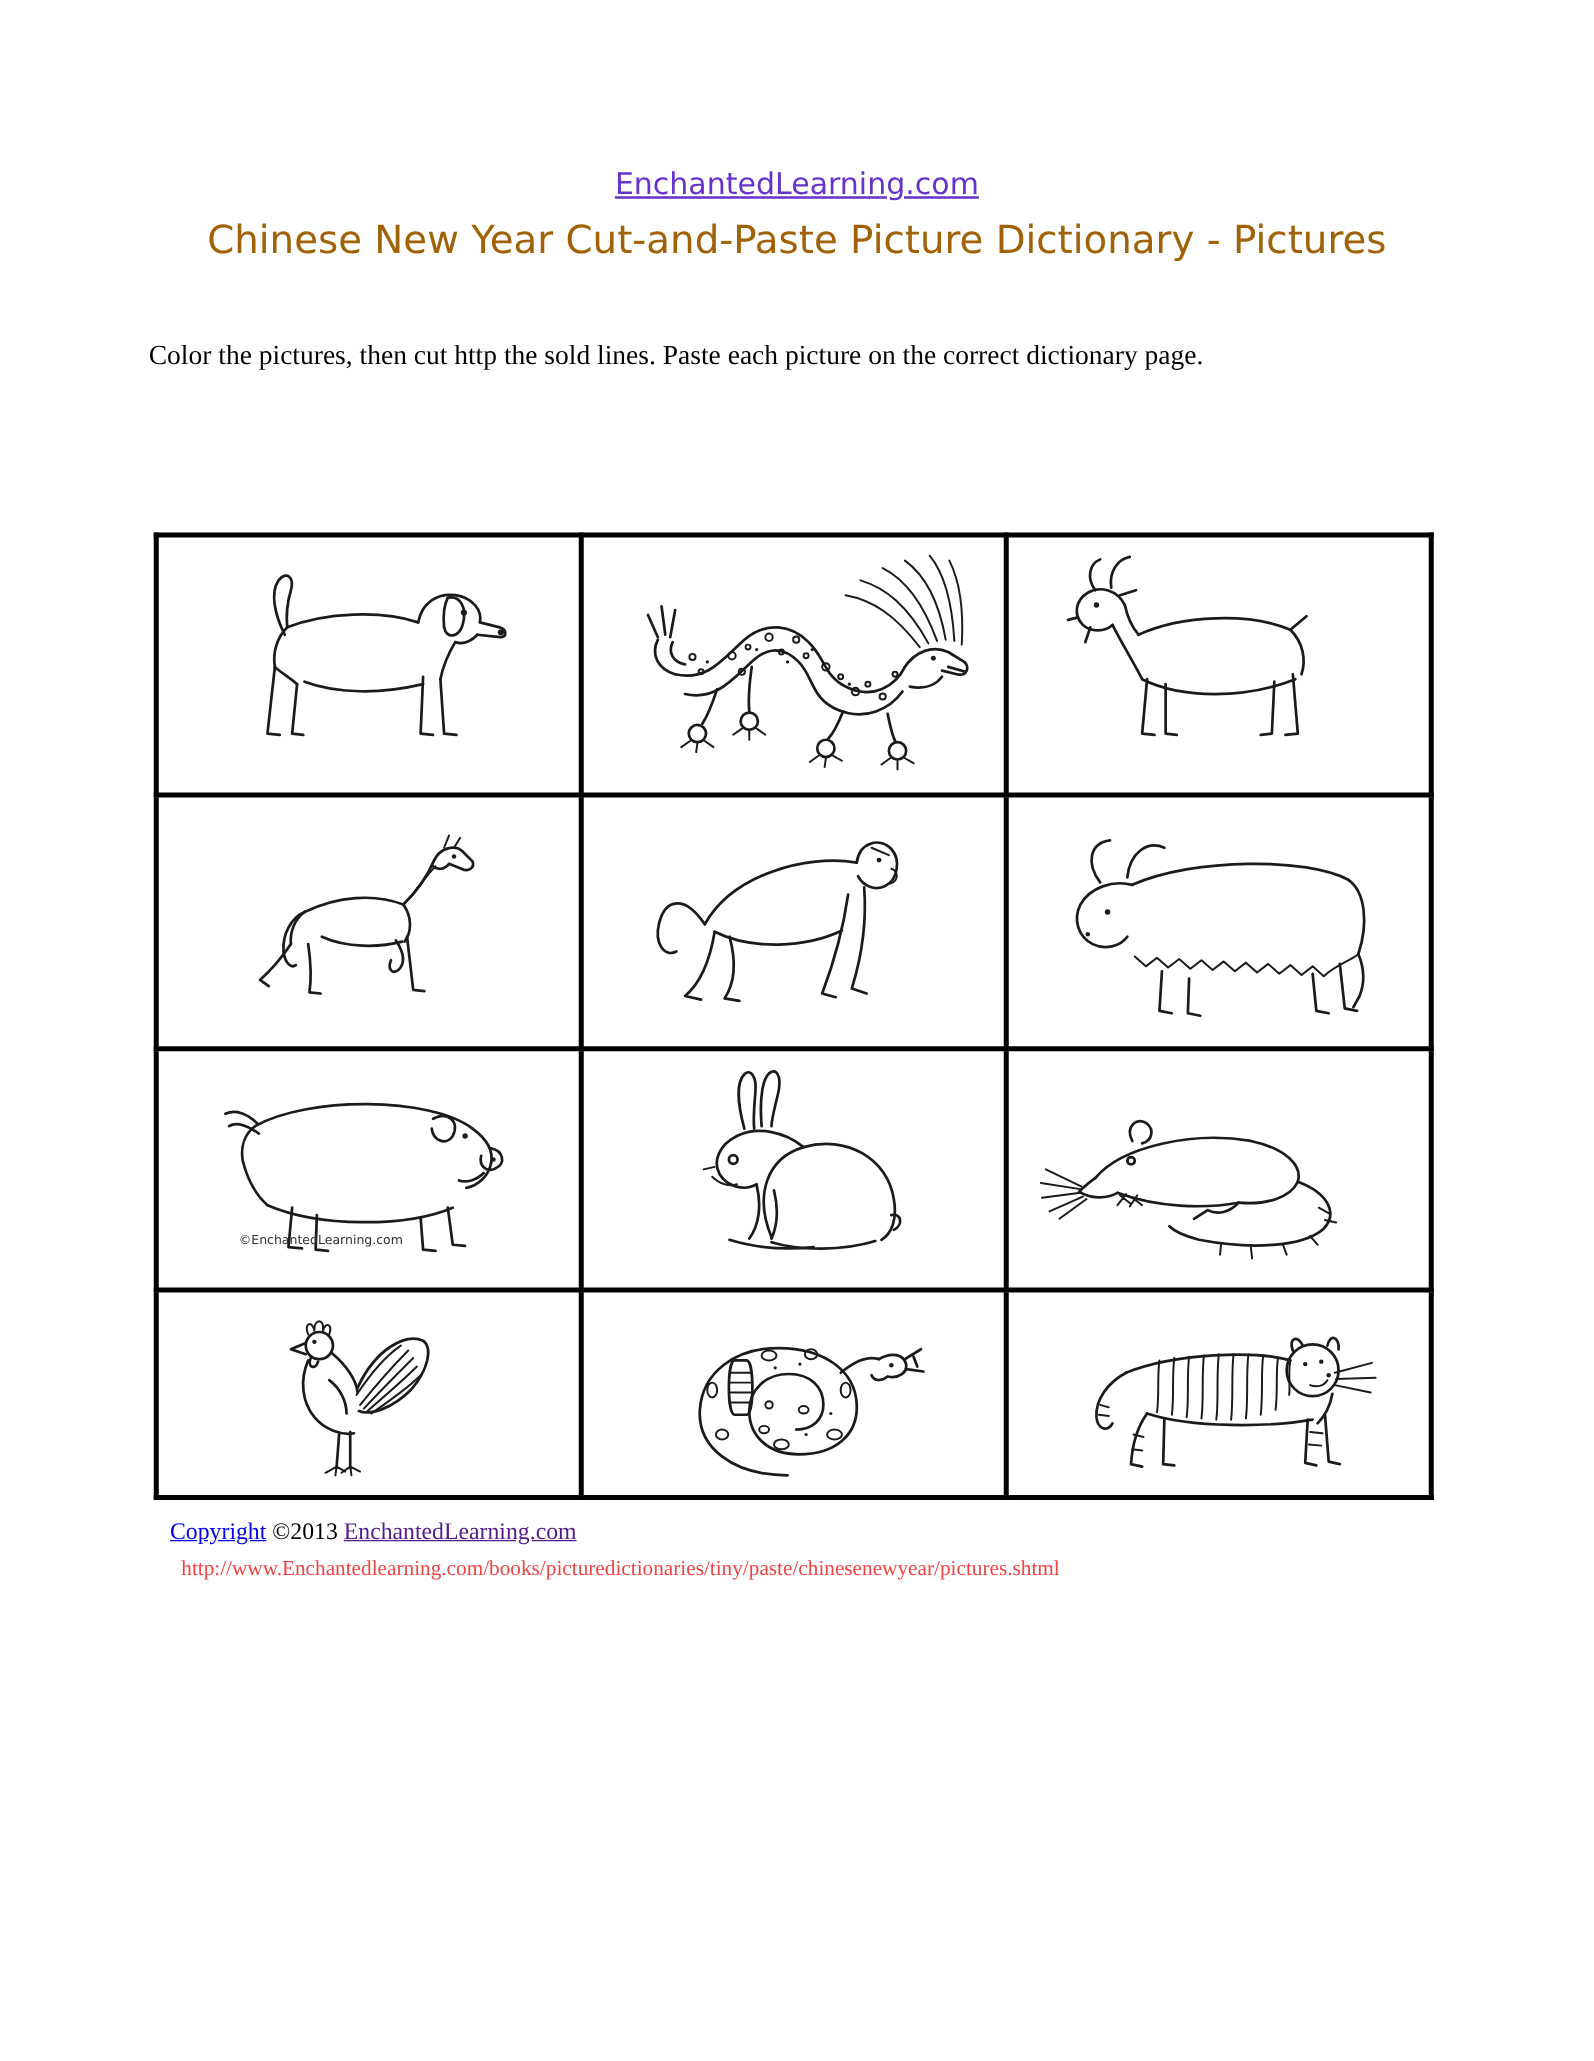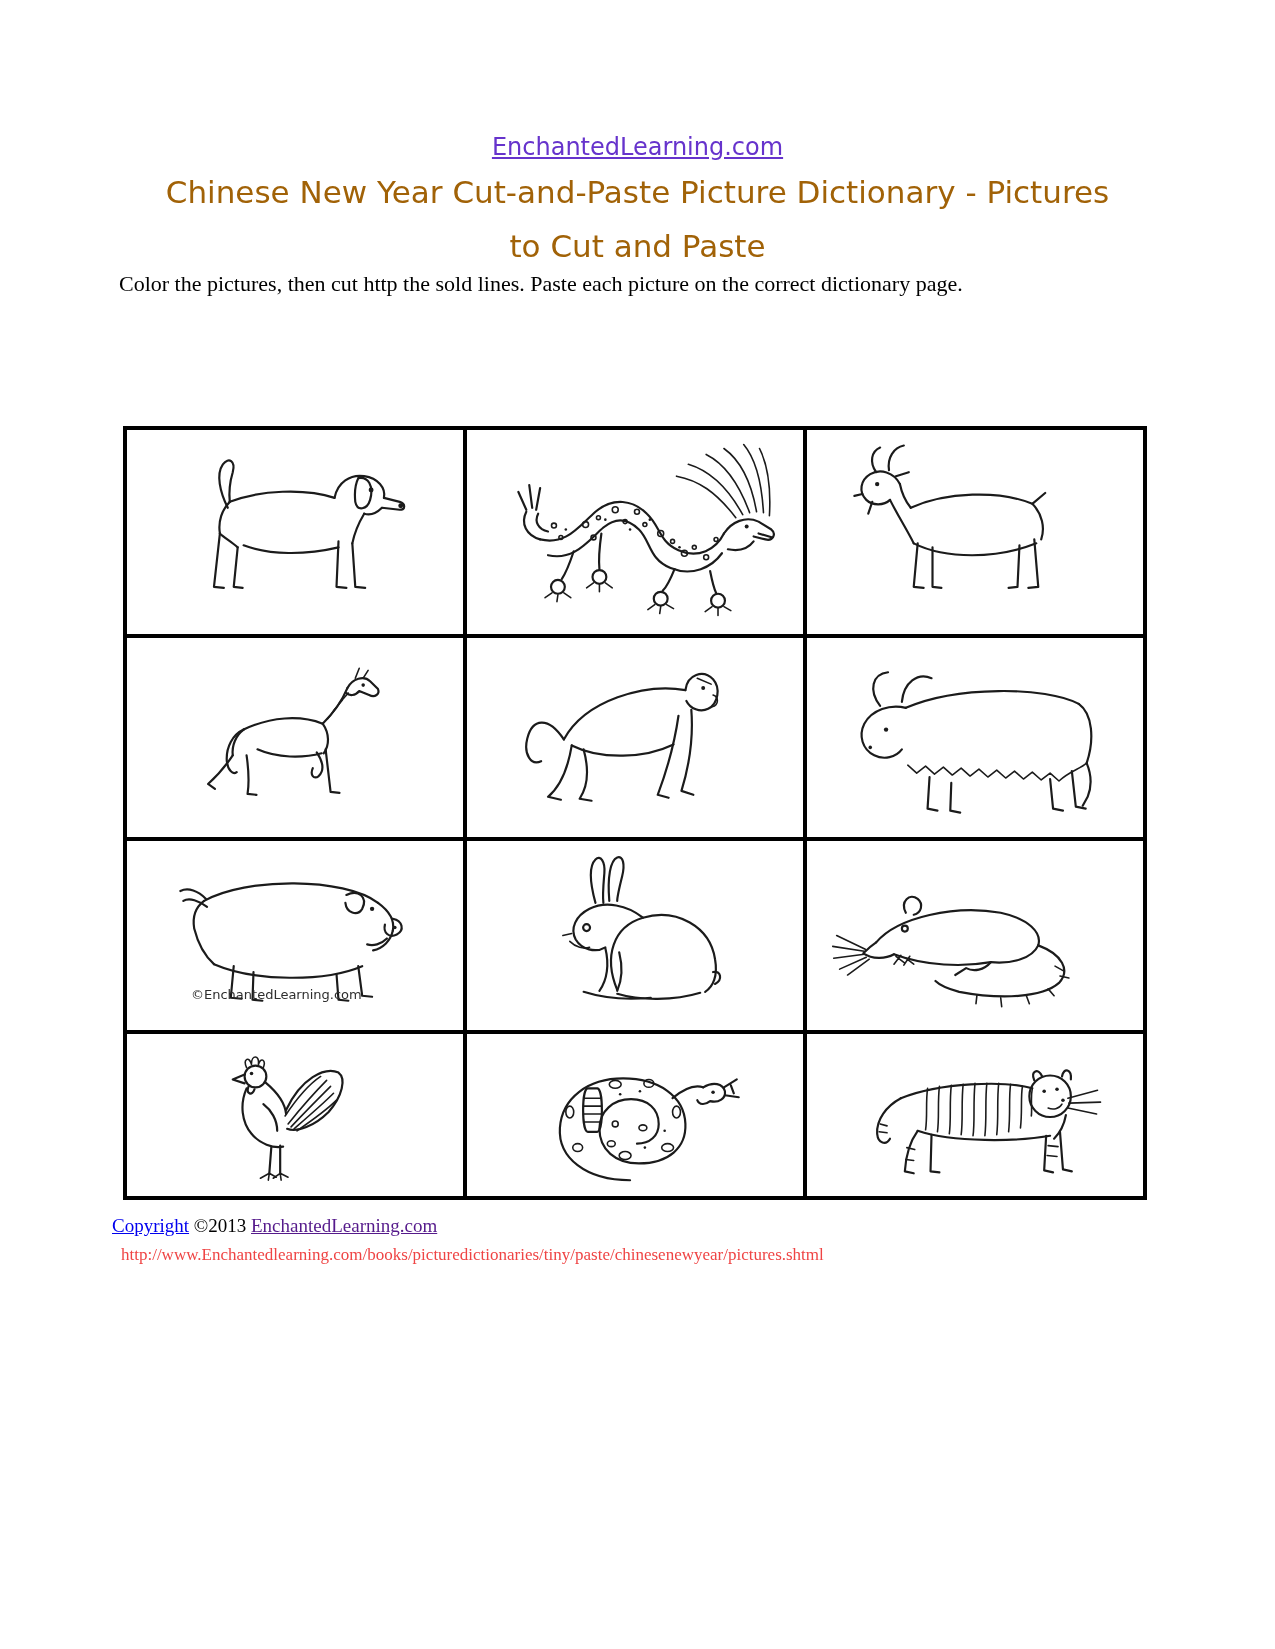--- a/index.html
+++ b/index.html
@@ -21,40 +21,39 @@
   tr.r1 td{height:204px;} tr.r2 td{height:199px;} tr.r3 td{height:189px;} tr.r4 td{height:162px;}
   .cell{position:relative;width:336px;height:100%;display:flex;align-items:center;justify-content:center;}
   .cell svg{display:block;}
   tr.r1 svg{width:336px;height:204px;} tr.r2 svg{width:336px;height:199px;}
   tr.r3 svg{width:336px;height:189px;} tr.r4 svg{width:336px;height:162px;}
   .art path,.art circle,.art ellipse,.art polyline{fill:none;stroke:#1b1b1b;stroke-width:2.2;
         stroke-linecap:round;stroke-linejoin:round;}
   .art .dot{fill:#1b1b1b;stroke:none;}
   .art .thin{stroke-width:1.6;}
   .watermark{position:absolute;left:64px;top:146px;font-family:"DejaVu Sans",sans-serif;
-        font-size:13px;color:#2e2e2e;white-space:nowrap;}
+        font-size:10px;color:#2e2e2e;white-space:nowrap;}
   
-  .footer{position:absolute;left:112px;top:1215px;font-size:19px;}
+  .footer{position:absolute;left:136px;top:1215px;font-size:19px;}
   .footer a{text-decoration:underline;cursor:pointer;}
   .footer .copyright-a{color:#0000EE;}
   .footer .site-a{color:#551A8B;}
   .footer .url-line{font-size:17px;color:#ef4444;padding-left:9px;margin-top:8px;}
 </style>
 </head>
 <body>
 
 <div class="page">
 
   <div class="site-link-row">
     <a href="#">EnchantedLearning.com</a>
   </div>
 
   <div class="page-title">
     <span>Chinese New Year Cut-and-Paste Picture Dictionary - Pictures</span><br>
-    <span>to Cut and Paste</span>
   </div>
 
   <div class="para para1">Color the pictures, then cut http the sold lines. Paste each picture on the correct dictionary page.</div>
 
   <table class="grid">
     <tbody>
         <tr class="r1">
       <td>
             <div class="cell">
         <svg class="art" viewBox="0 0 340 205" preserveAspectRatio="xMidYMid meet">

